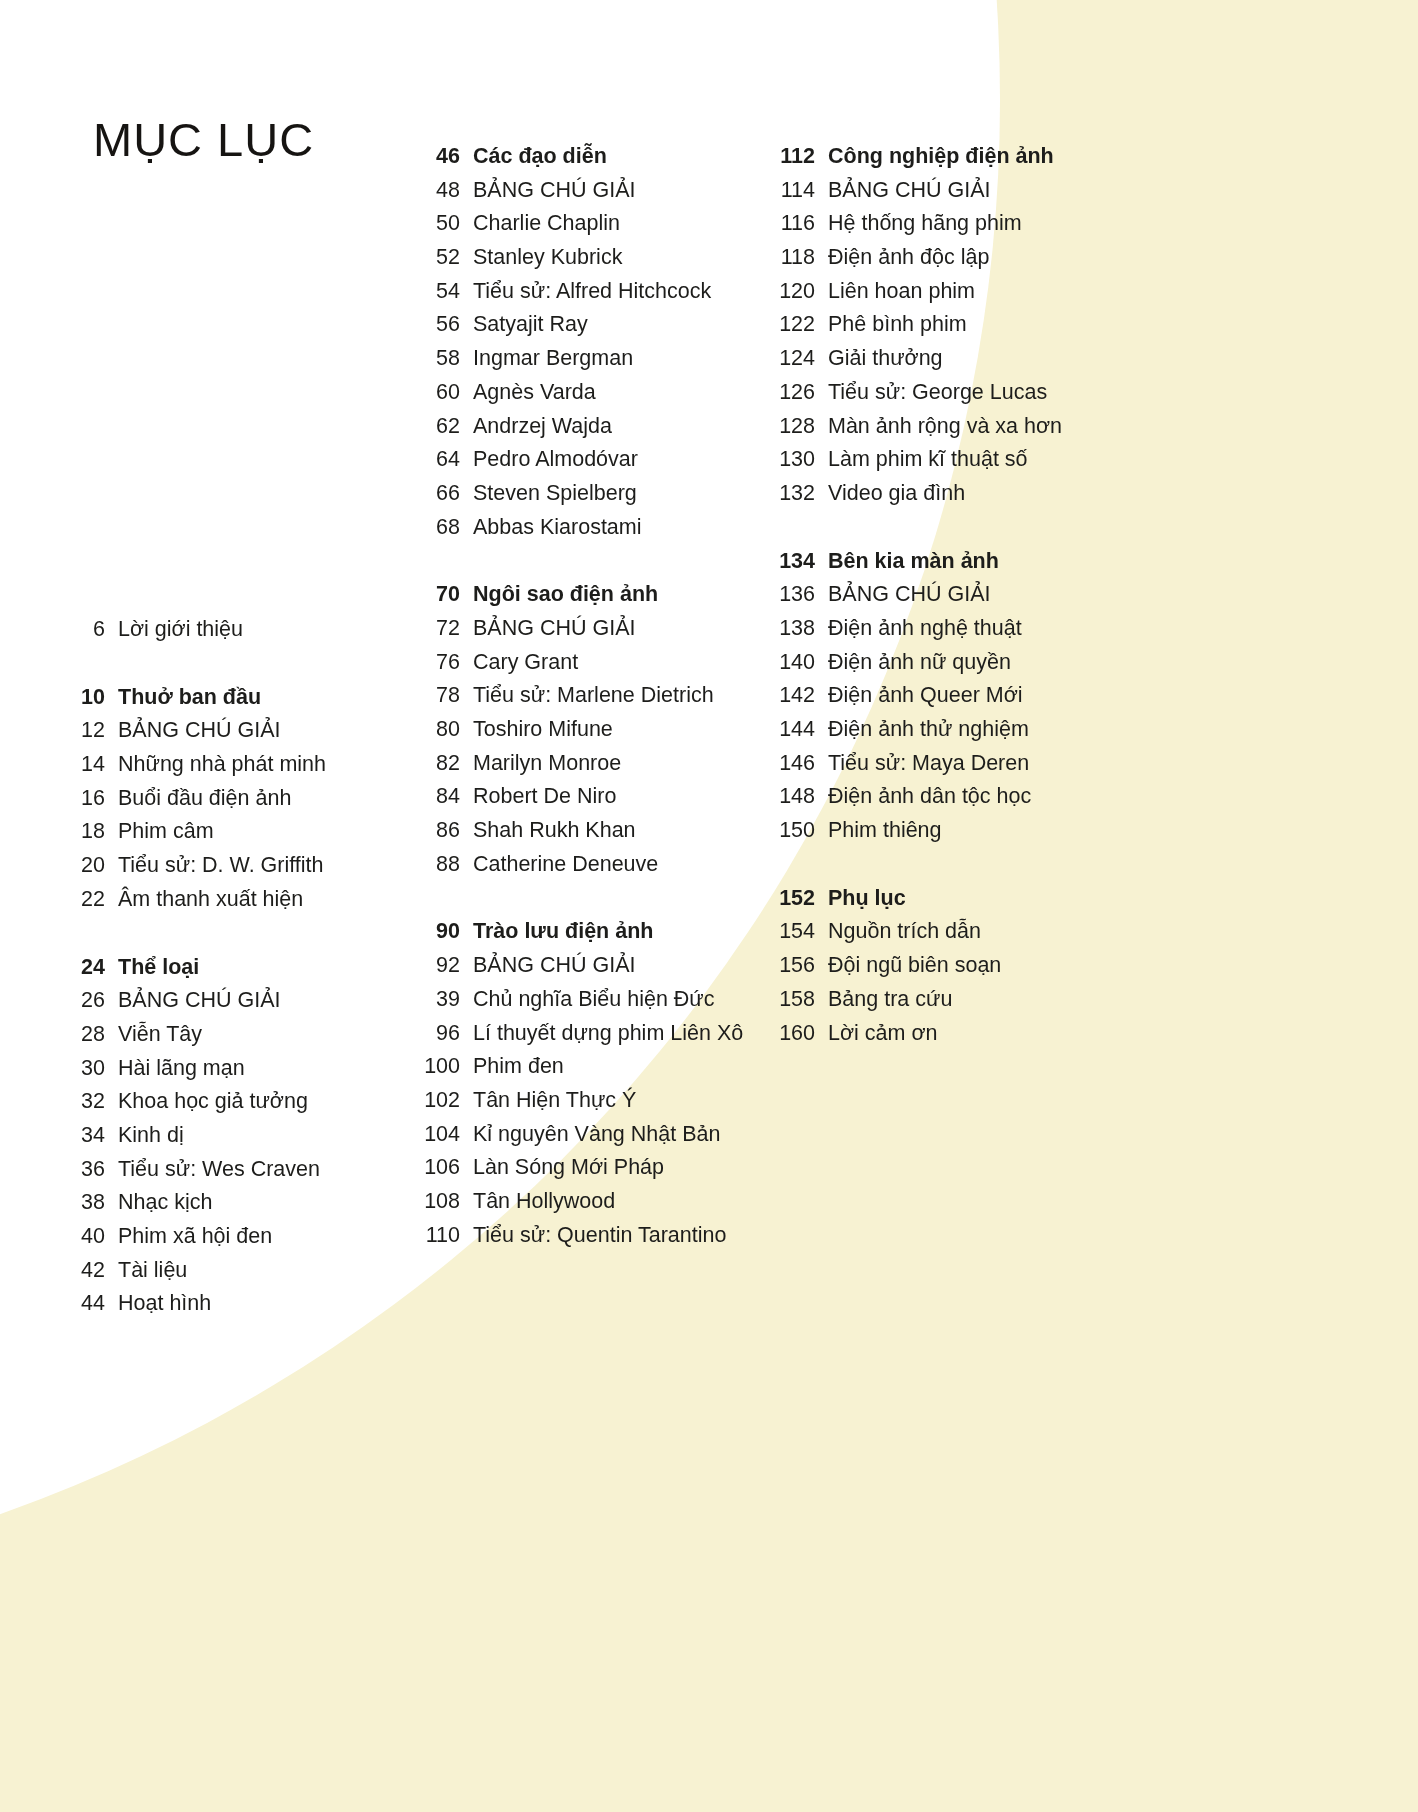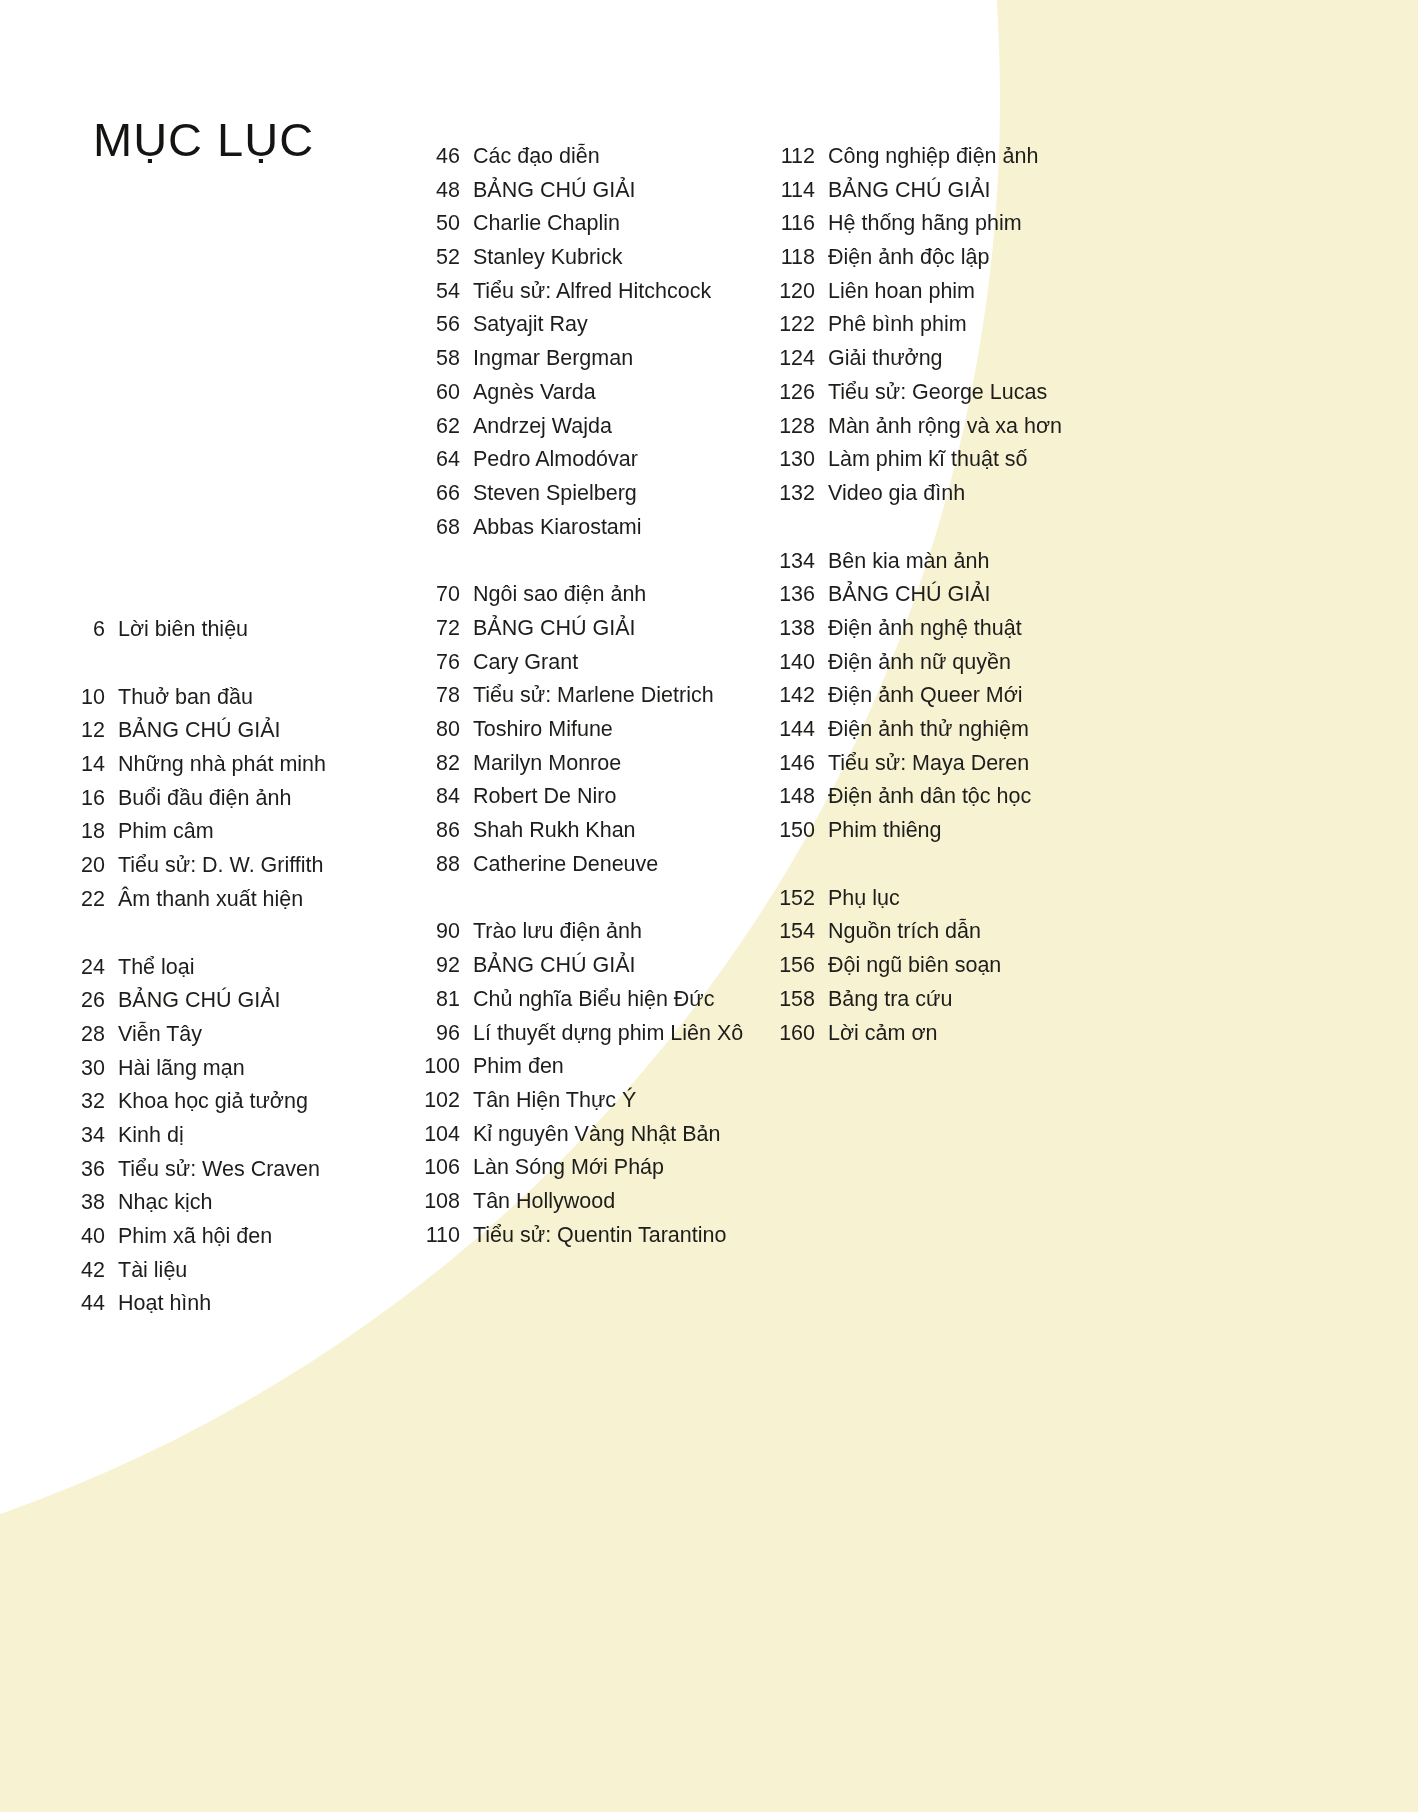--- a/index.html
+++ b/index.html
@@ -51,41 +51,41 @@
 
   .section + .section { margin-top: 34px; }
 
   .row {
     line-height: 33.7px;
     height: 33.7px;
     font-size: 21.5px;
     white-space: nowrap;
     font-weight: 400;
   }
-  .row.bold { font-weight: 400; }
+  .row.bold { font-weight: 700; }
   .row .num {
     display: inline-block;
     width: 48px;
     text-align: right;
   }
   .row .label {
     margin-left: 13px;
   }
 </style>
 </head>
 <body>
 
 <div class="bg-circle"></div>
 
 <div class="content">
   <h1 class="page-title">MỤC LỤC</h1>
   <div id="columns-root">
       <div class="col col-0">
         <div class="section">
-          <div class="row"><span class="num">6</span><span class="label">Lời biên thiệu</span></div>
+          <div class="row"><span class="num">6</span><span class="label">Lời giới thiệu</span></div>
         </div>
         <div class="section">
           <div class="row bold"><span class="num">10</span><span class="label">Thuở ban đầu</span></div>
           <div class="row"><span class="num">12</span><span class="label">BẢNG CHÚ GIẢI</span></div>
           <div class="row"><span class="num">14</span><span class="label">Những nhà phát minh</span></div>
           <div class="row"><span class="num">16</span><span class="label">Buổi đầu điện ảnh</span></div>
           <div class="row"><span class="num">18</span><span class="label">Phim câm</span></div>
           <div class="row"><span class="num">20</span><span class="label">Tiểu sử: D. W. Griffith</span></div>
           <div class="row"><span class="num">22</span><span class="label">Âm thanh xuất hiện</span></div>
         </div>
@@ -125,21 +125,21 @@
           <div class="row"><span class="num">78</span><span class="label">Tiểu sử: Marlene Dietrich</span></div>
           <div class="row"><span class="num">80</span><span class="label">Toshiro Mifune</span></div>
           <div class="row"><span class="num">82</span><span class="label">Marilyn Monroe</span></div>
           <div class="row"><span class="num">84</span><span class="label">Robert De Niro</span></div>
           <div class="row"><span class="num">86</span><span class="label">Shah Rukh Khan</span></div>
           <div class="row"><span class="num">88</span><span class="label">Catherine Deneuve</span></div>
         </div>
         <div class="section">
           <div class="row bold"><span class="num">90</span><span class="label">Trào lưu điện ảnh</span></div>
           <div class="row"><span class="num">92</span><span class="label">BẢNG CHÚ GIẢI</span></div>
-          <div class="row"><span class="num">81</span><span class="label">Chủ nghĩa Biểu hiện Đức</span></div>
+          <div class="row"><span class="num">39</span><span class="label">Chủ nghĩa Biểu hiện Đức</span></div>
           <div class="row"><span class="num">96</span><span class="label">Lí thuyết dựng phim Liên Xô</span></div>
           <div class="row"><span class="num">100</span><span class="label">Phim đen</span></div>
           <div class="row"><span class="num">102</span><span class="label">Tân Hiện Thực Ý</span></div>
           <div class="row"><span class="num">104</span><span class="label">Kỉ nguyên Vàng Nhật Bản</span></div>
           <div class="row"><span class="num">106</span><span class="label">Làn Sóng Mới Pháp</span></div>
           <div class="row"><span class="num">108</span><span class="label">Tân Hollywood</span></div>
           <div class="row"><span class="num">110</span><span class="label">Tiểu sử: Quentin Tarantino</span></div>
         </div>
       </div>
       <div class="col col-2">

